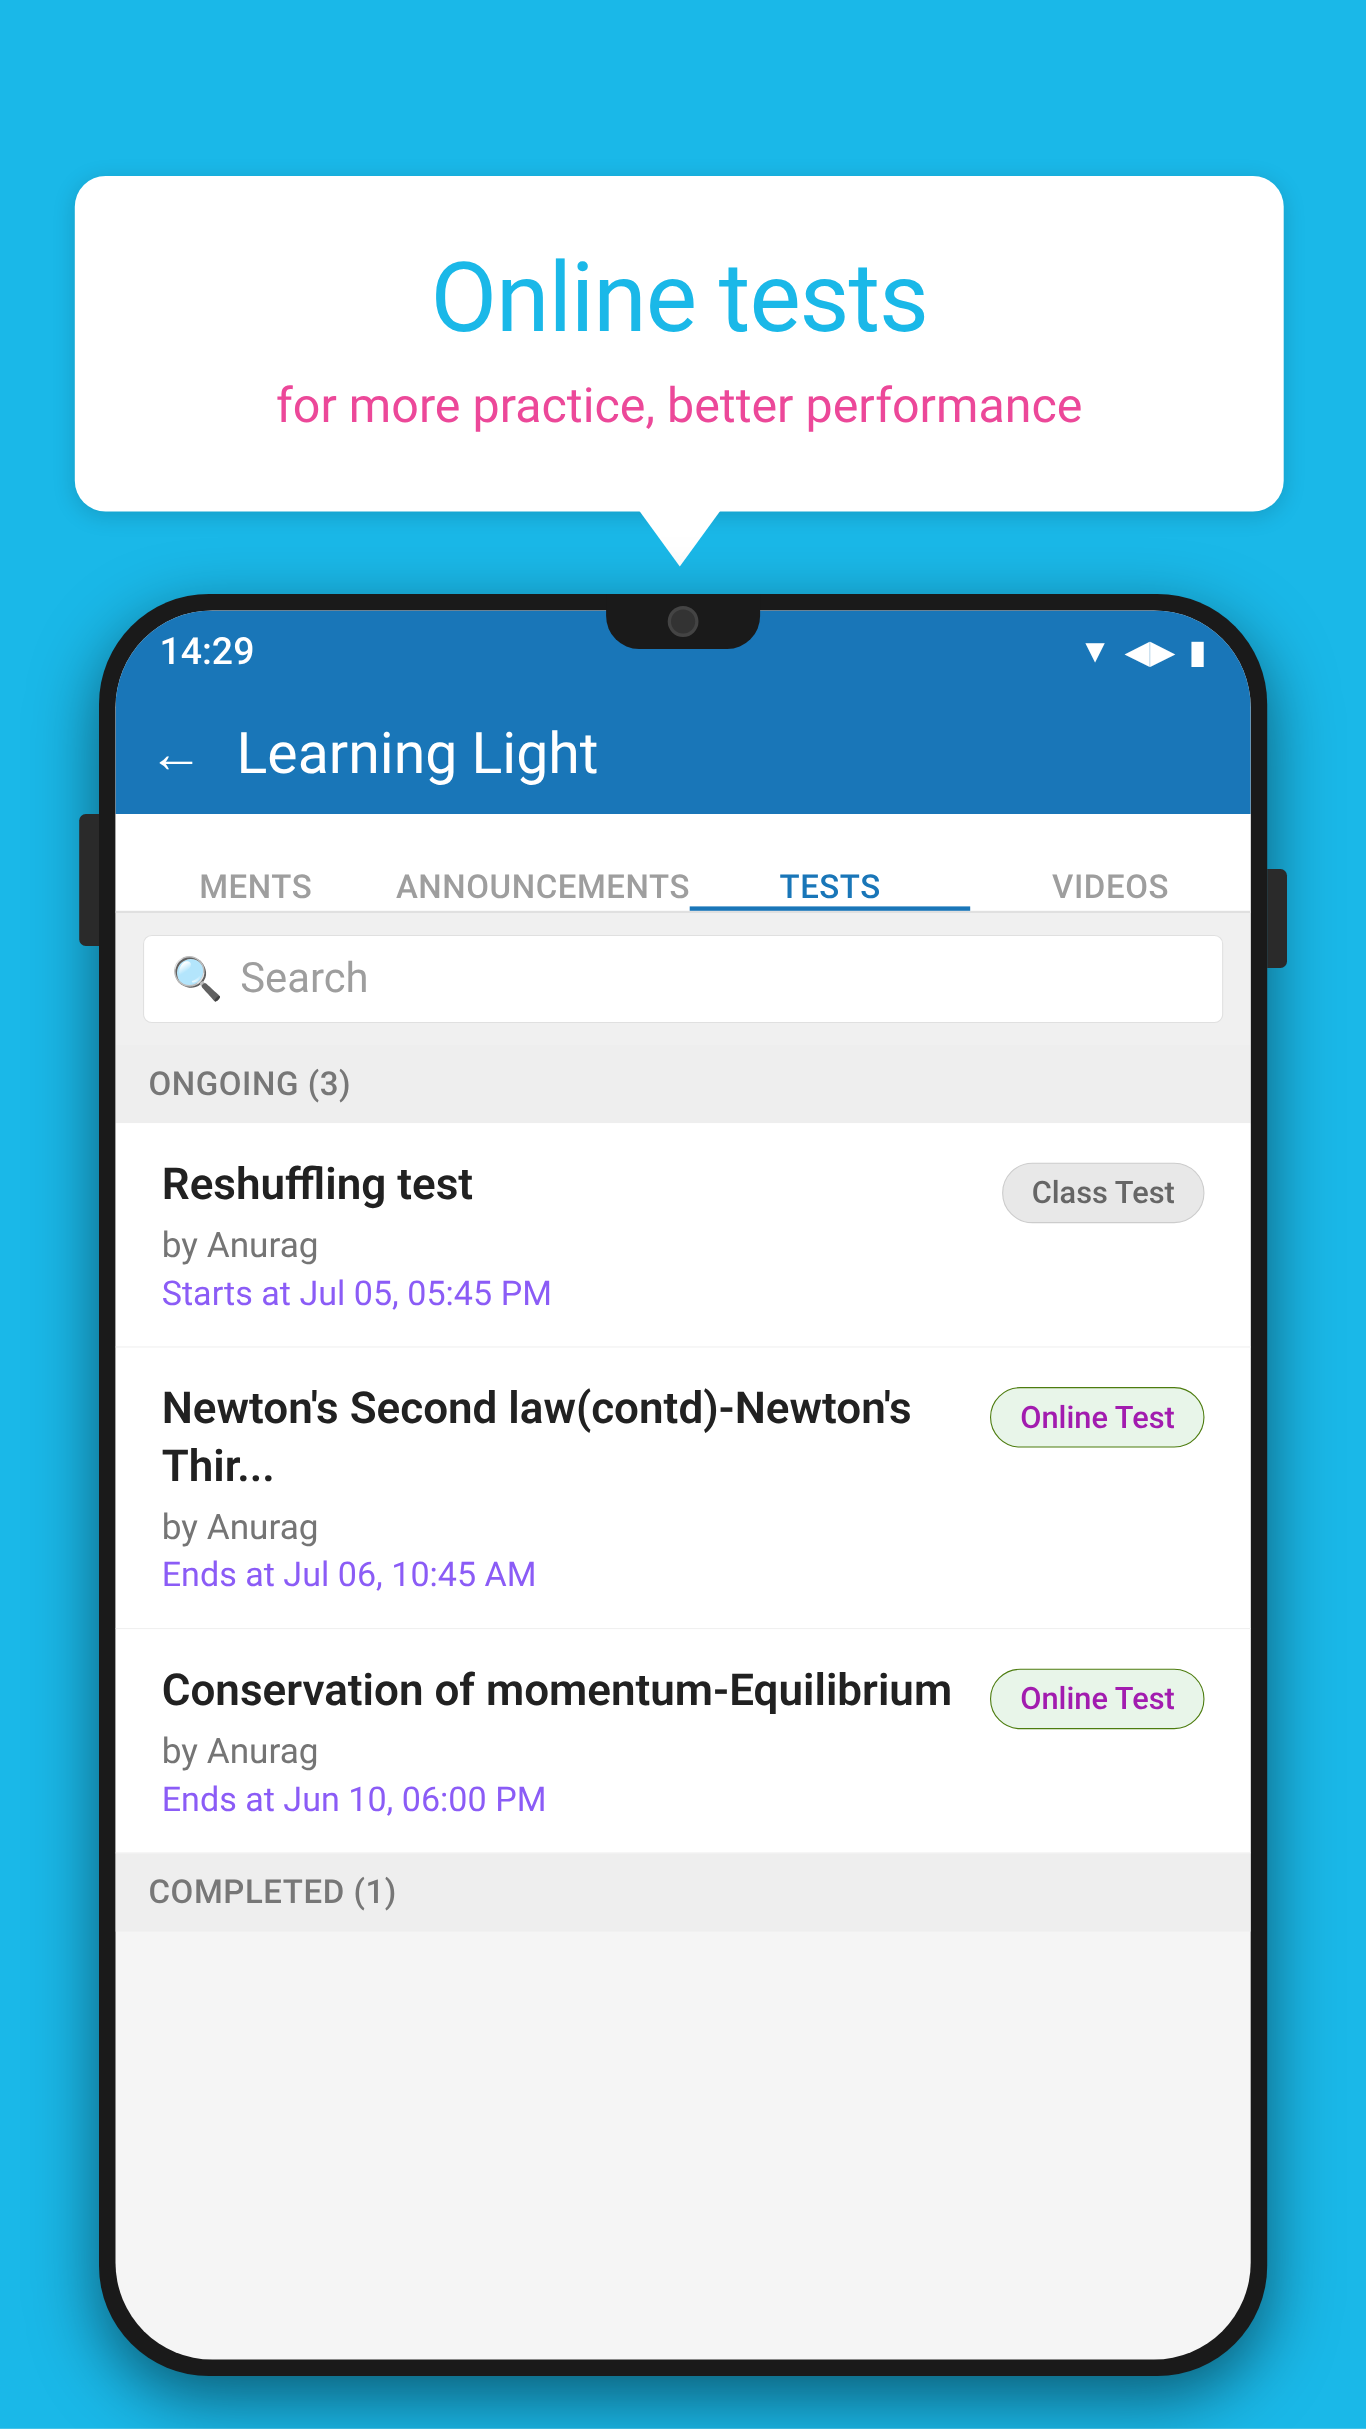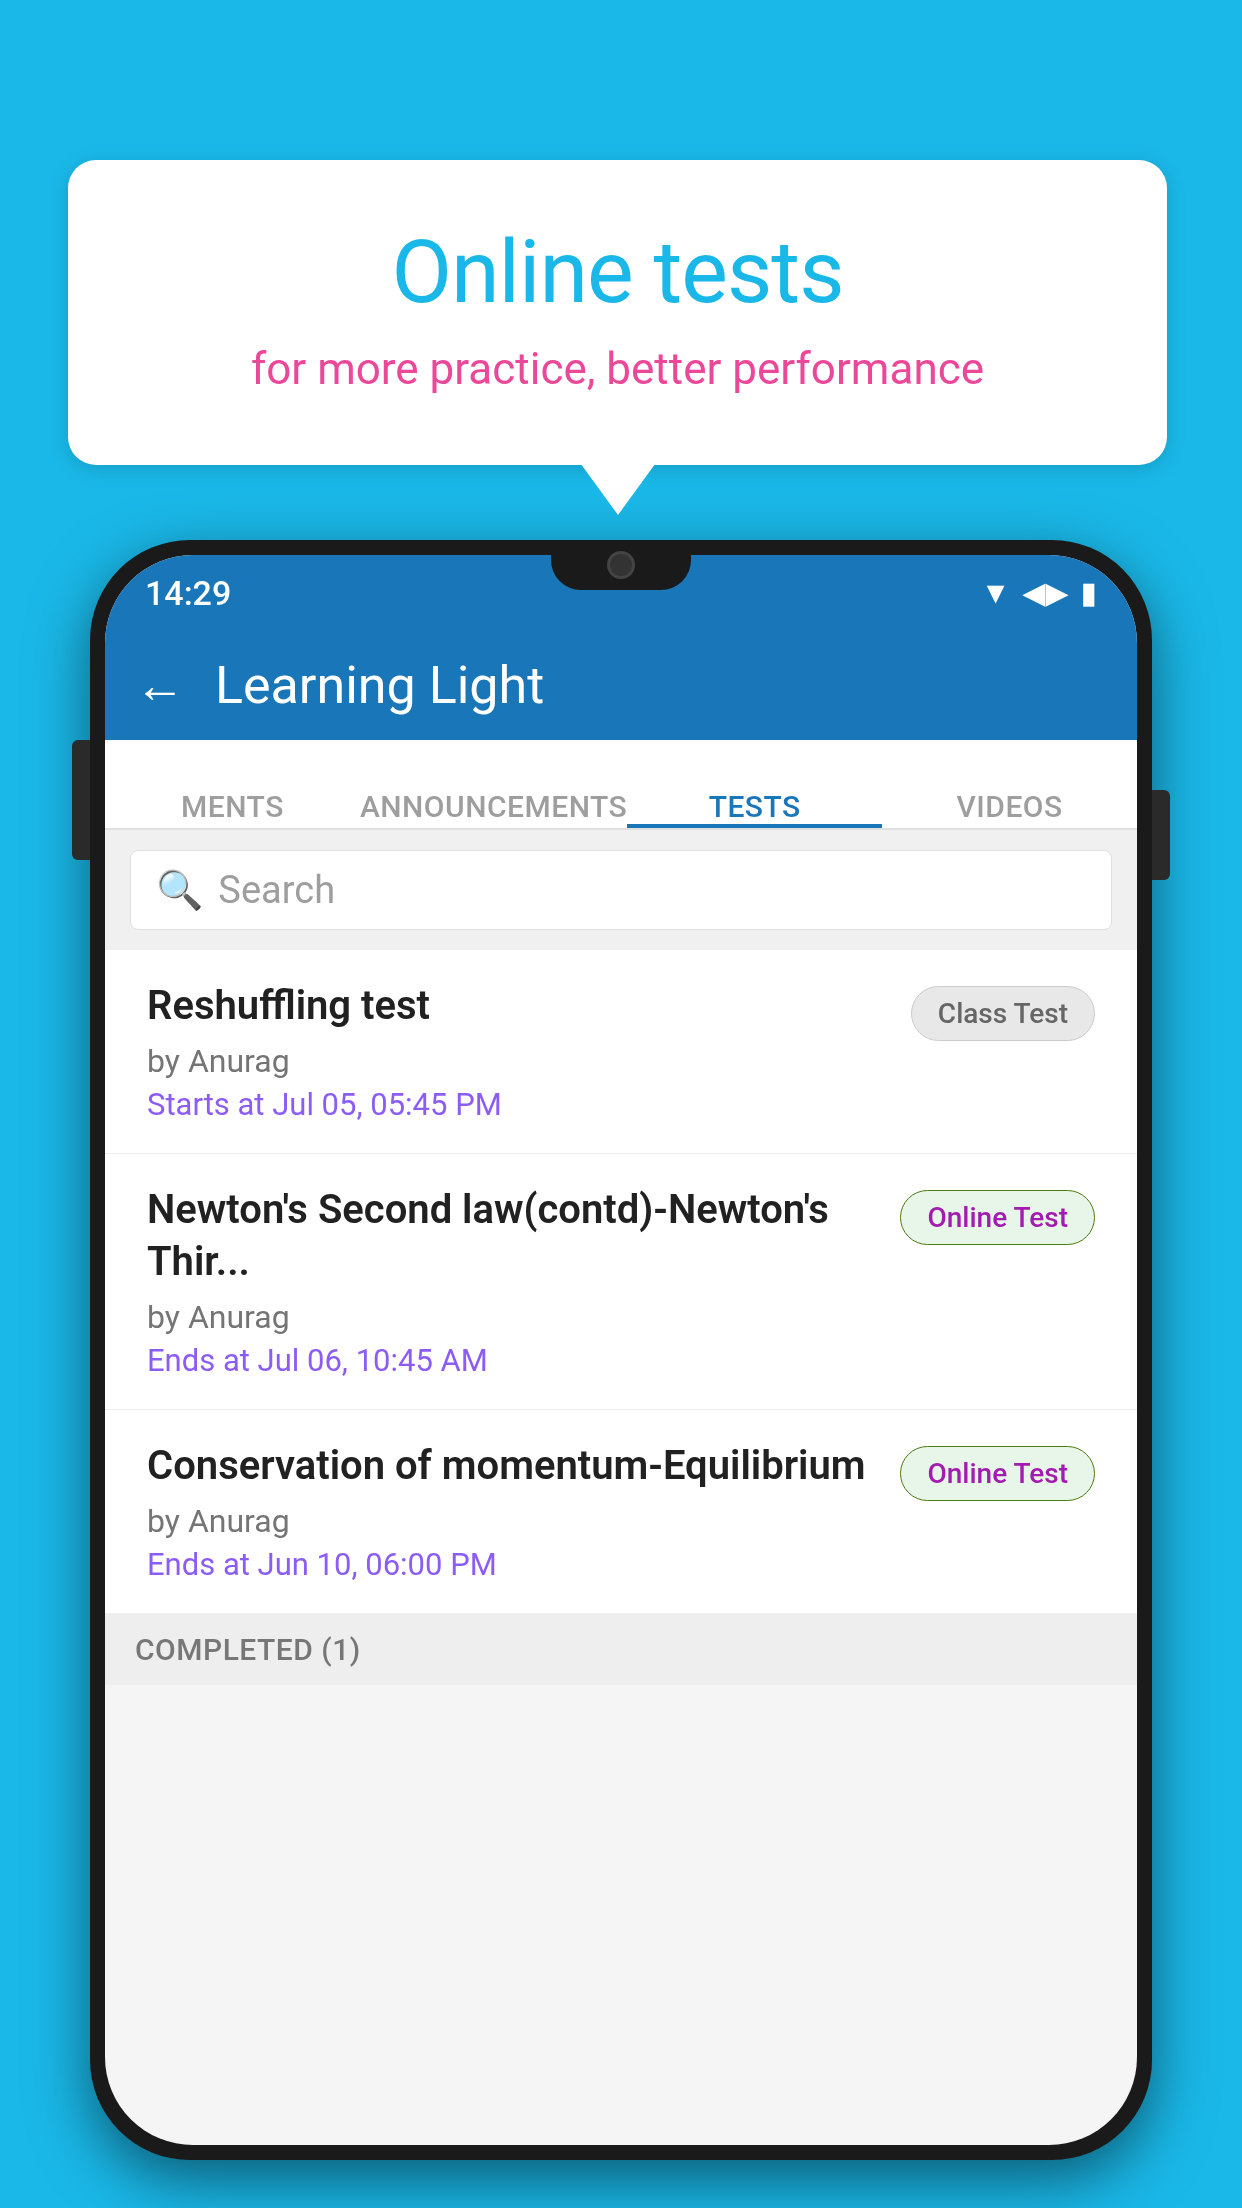--- a/index.html
+++ b/index.html
@@ -377,20 +377,23 @@
           </div>
         </div>
 
         <div class="search-container">
           <div class="search-bar">
             <span class="search-icon">🔍</span>
             <span class="search-placeholder">Search</span>
           </div>
         </div>
 
+        <div class="section-header">
+          <span class="section-title">ONGOING (3)</span>
+        </div>
 
         <div class="test-list">
 
           <div class="test-item">
             <div class="test-info">
               <div class="test-name">Reshuffling test</div>
               <div class="test-author">by Anurag</div>
               <div class="test-time">Starts at  Jul 05, 05:45 PM</div>
             </div>
             <div class="test-badge badge-class">Class Test</div>

